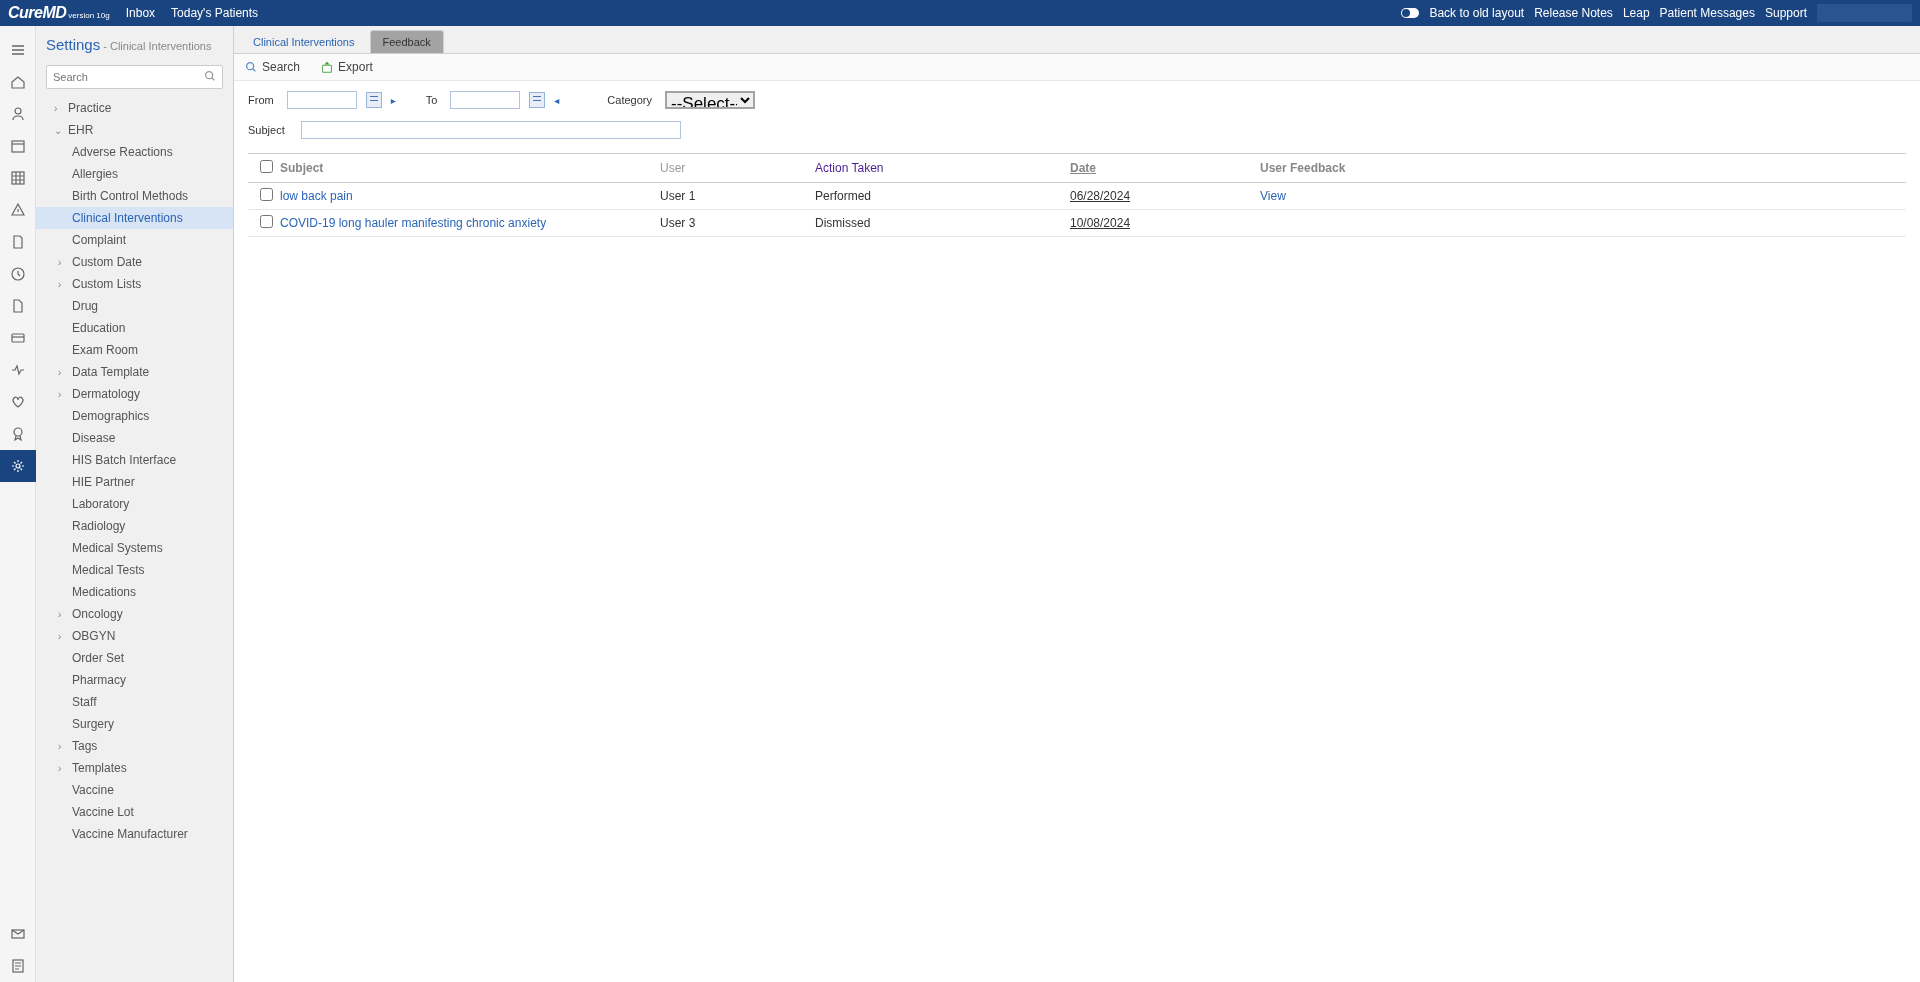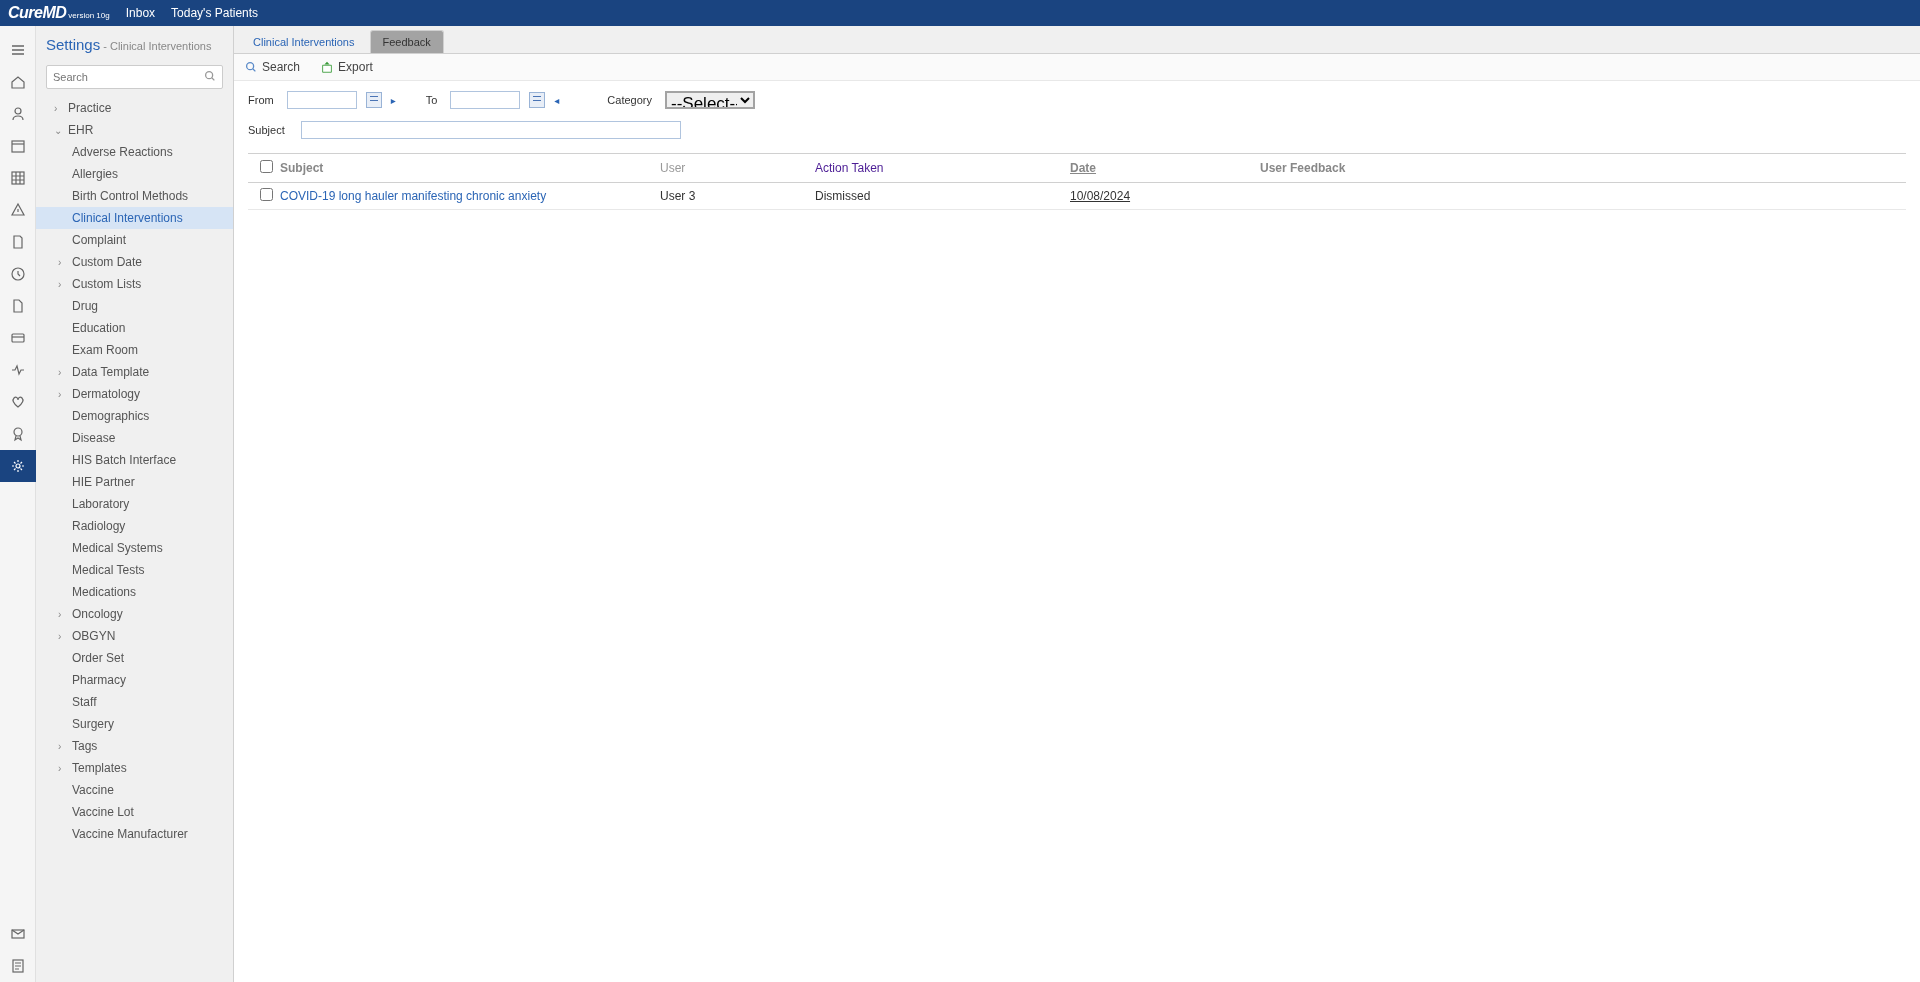--- a/index.html
+++ b/index.html
@@ -82,20 +82,29 @@
 <body>
 
 <div class="topbar">
   <div class="topbar-left">
     <span>
       <span class="logo">CureMD</span><span class="logo-sub">version 10g</span>
     </span>
     <span class="topbar-link">Inbox</span>
     <span class="topbar-link">Today's Patients</span>
   </div>
+  <div class="topbar-right">
+    <span class="toggle"></span>
+    <span class="topbar-link">Back to old layout</span>
+    <span class="topbar-link">Release Notes</span>
+    <span class="topbar-link">Leap</span>
+    <span class="topbar-link">Patient Messages</span>
+    <span class="topbar-link">Support</span>
+    <span class="user-box"></span>
+  </div>
 </div>
 
 <div class="rail">
   <div class="rail-icon">
       <svg viewBox="0 0 16 16" fill="none" stroke="currentColor" stroke-width="1.5">
         <path d="M2 4h12M2 8h12M2 12h12"></path>
       </svg>
     </div>
   <div class="rail-icon">
       <svg viewBox="0 0 16 16" fill="none" stroke="currentColor" stroke-width="1.2">
@@ -388,20 +397,28 @@
       <div class="col-chk"><input type="checkbox" style=""></div>
       <div class="col-subject">Subject</div>
       <div class="col-user">User</div>
       <div class="col-action">Action Taken</div>
       <div class="col-date">Date</div>
       <div class="col-feedback">User Feedback</div>
     </div>
     <div id="grid-body">
         <div class="grid-row">
           <div class="col-chk"><input type="checkbox" style=""></div>
+          <div class="col-subject"><span class="link">low back pain</span></div>
+          <div class="col-user">User 1</div>
+          <div class="col-action">Performed</div>
+          <div class="col-date">06/28/2024</div>
+          <div class="col-feedback"><span class="link">View</span></div>
+        </div>
+        <div class="grid-row">
+          <div class="col-chk"><input type="checkbox" style=""></div>
           <div class="col-subject"><span class="link">COVID-19 long hauler manifesting chronic anxiety</span></div>
           <div class="col-user">User 3</div>
           <div class="col-action">Dismissed</div>
           <div class="col-date">10/08/2024</div>
           <div class="col-feedback"></div>
         </div>
       </div>
   </div>
 </div>
 

